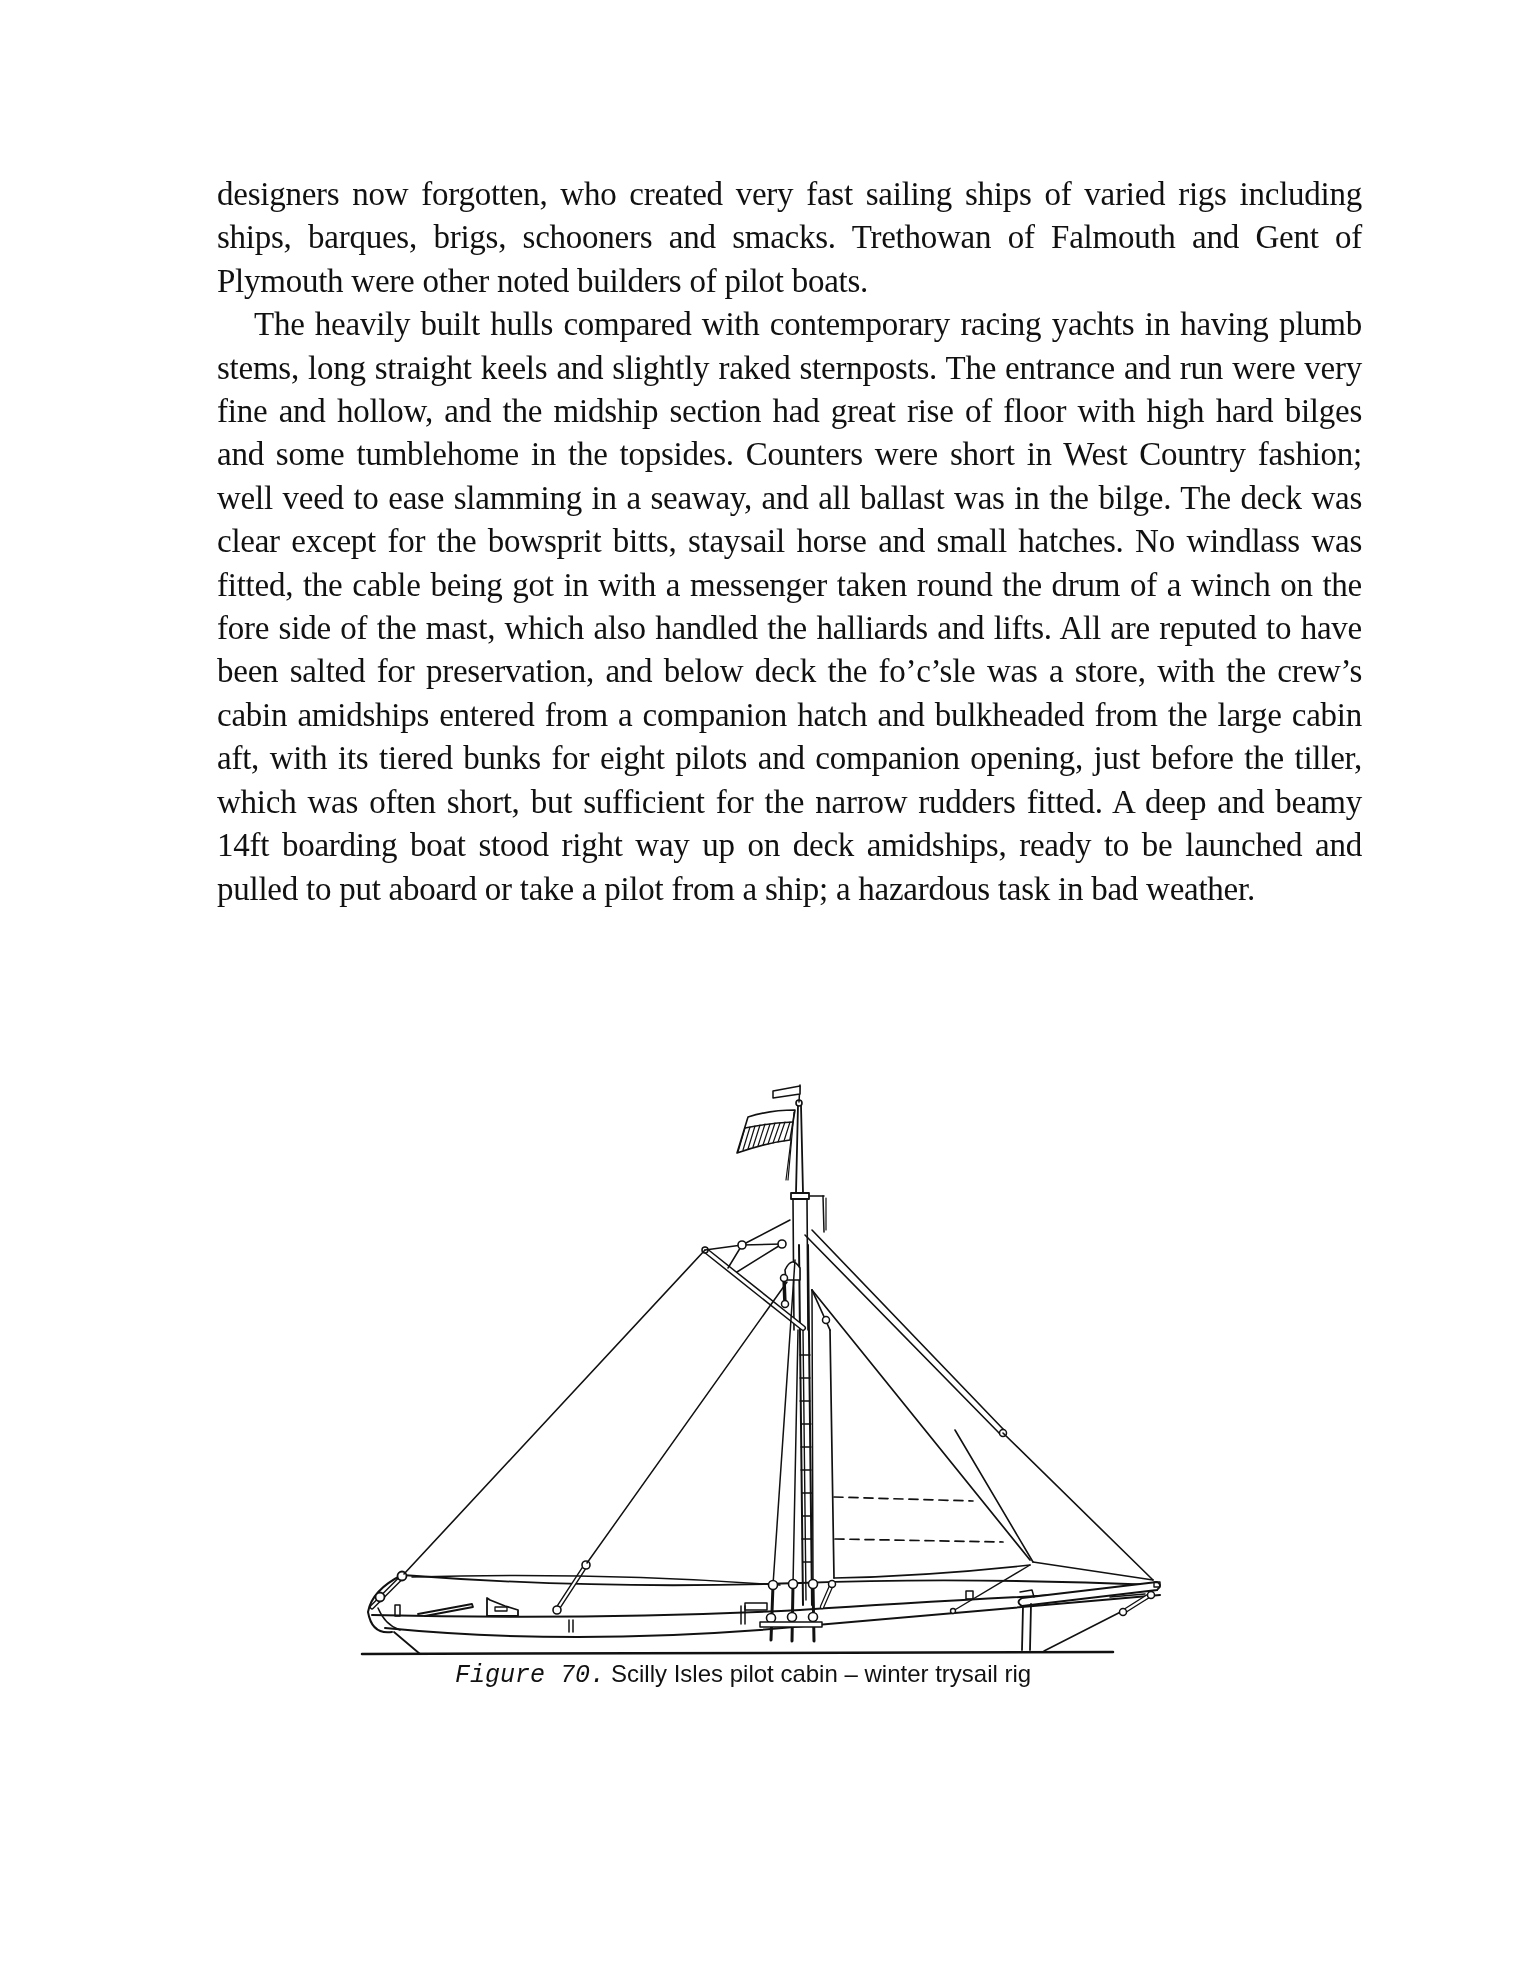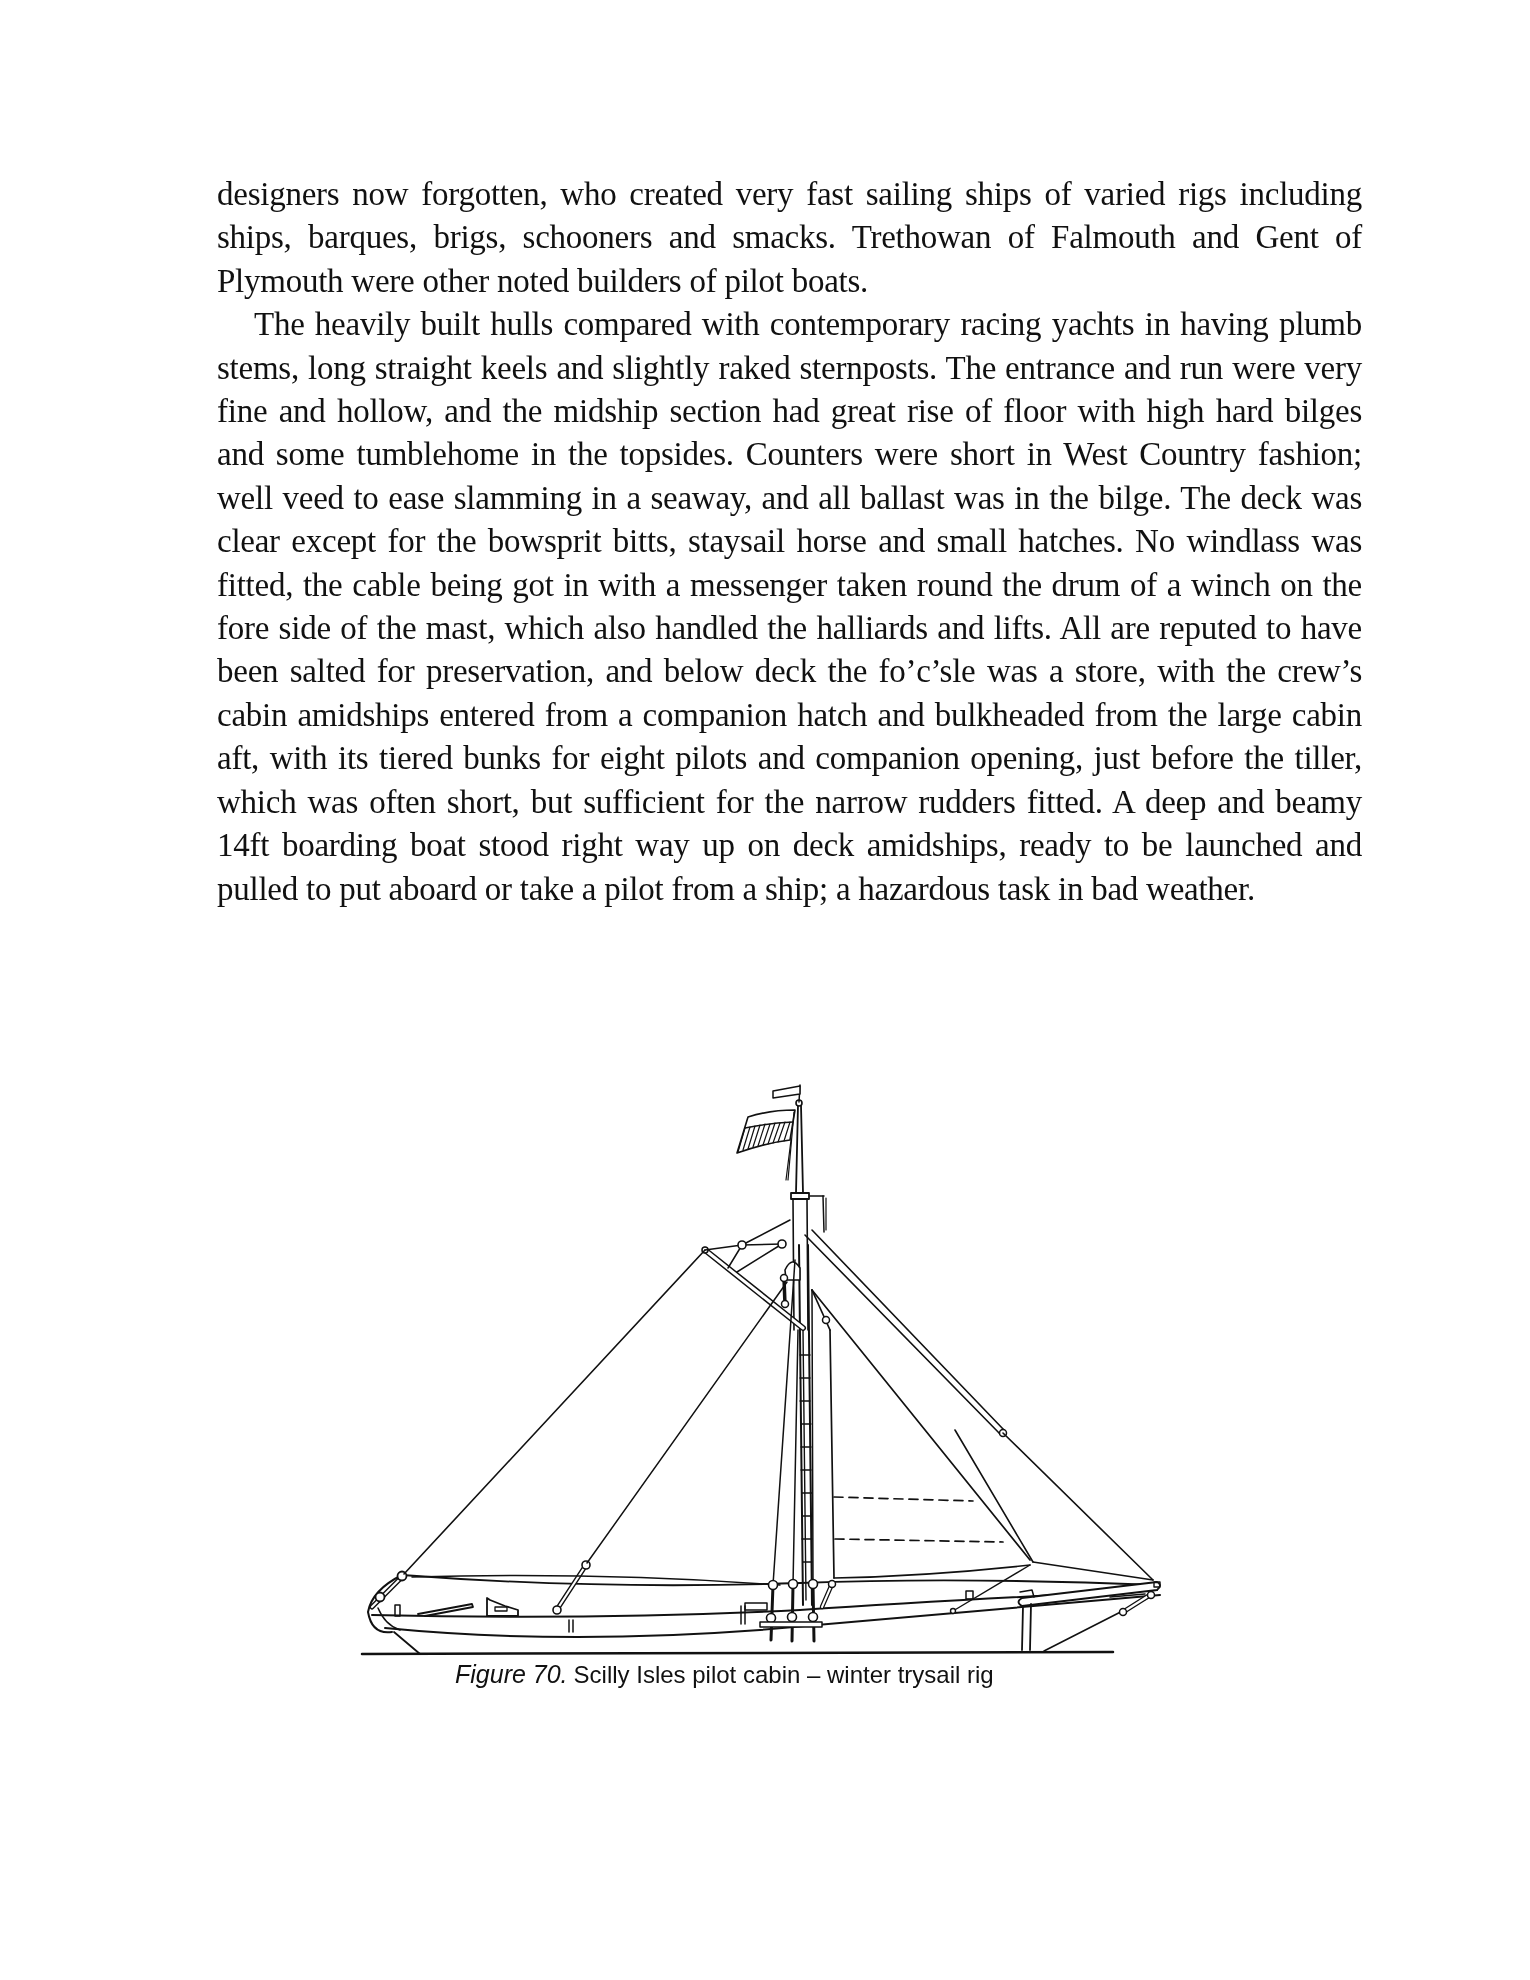--- a/index.html
+++ b/index.html
@@ -28,21 +28,21 @@
   .caption {
     position: absolute;
     left: 455px;
     top: 1660px;
     width: 700px;
     font-size: 24px;
     color: #111111;
     white-space: nowrap;
   }
   .caption .fig-label {
-    font-family: Liberation Sans, sans-serif;
+    font-family: Liberation Mono, monospace;
     font-style: italic;
     font-size: 25px;
   }
   .caption .fig-text {
     font-family: "Liberation Sans", "DejaVu Sans", sans-serif;
     font-size: 24px;
   }
 </style>
 </head>
 <body>

